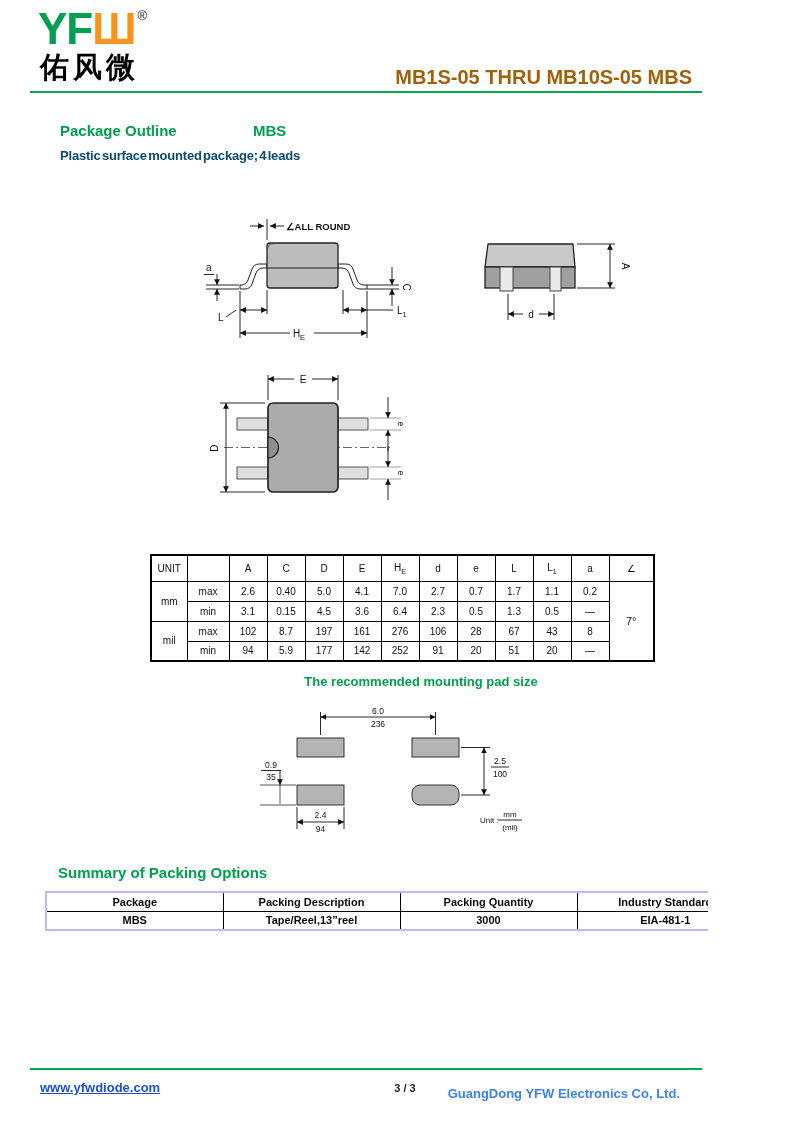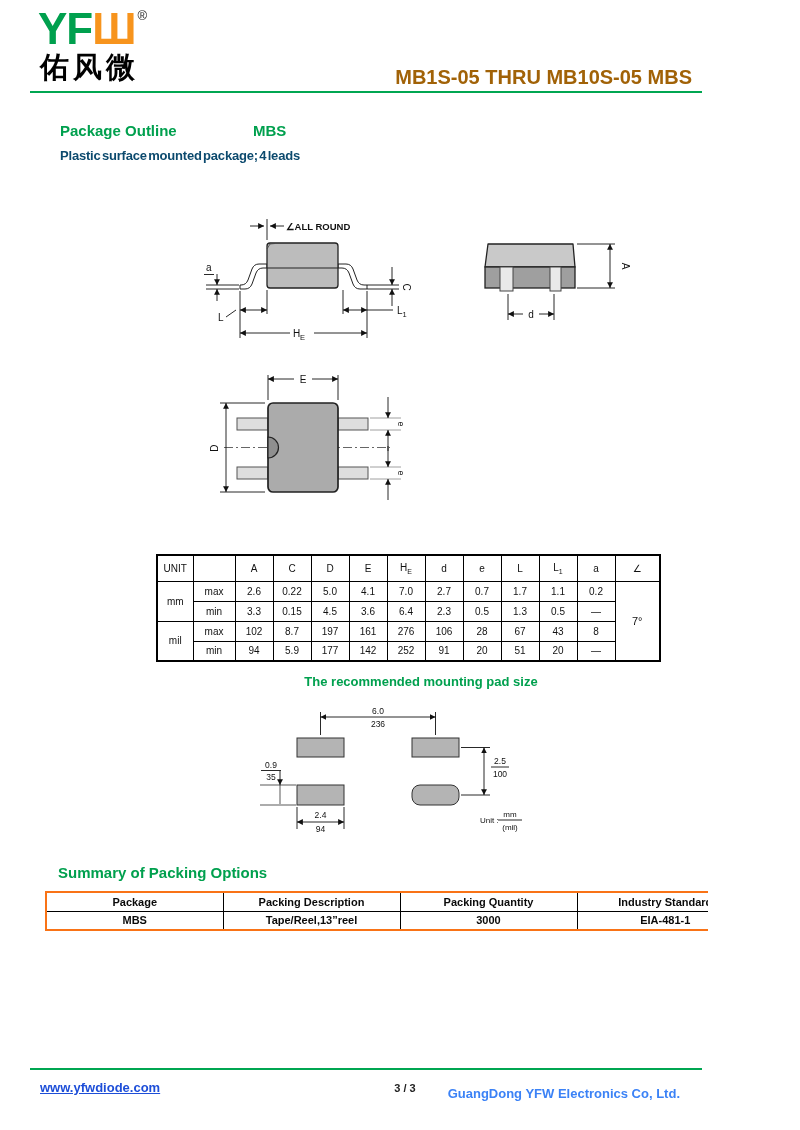--- a/index.html
+++ b/index.html
@@ -21,32 +21,32 @@
 
   
   .sec-head { position:absolute; left:60px; top:122px; font-size:15px; font-weight:bold; color:#00A04E; }
   .sec-pkg  { position:absolute; left:253px; top:122px; font-size:15px; font-weight:bold; color:#00A04E; }
   .sec-sub  { position:absolute; left:60px; top:148px; font-size:13px; font-weight:bold; color:#0c4a6e; word-spacing:-2px; letter-spacing:-0.2px; }
 
   .dw { position:absolute; }
   .dw text { font-family:"Liberation Sans", sans-serif; }
 
   
-  .dim-table { position:absolute; left:156px; top:554px; border-collapse:collapse; border:2px solid #000; font-size:10px; color:#111; table-layout:fixed; }
+  .dim-table { position:absolute; left:150px; top:554px; border-collapse:collapse; border:2px solid #000; font-size:10px; color:#111; table-layout:fixed; }
   .dim-table td { border:1px solid #000; text-align:center; vertical-align:middle; height:20px; padding:0 1px; }
   .dim-table tr.hrow td { height:26px; }
   .dim-table sub { font-size:7px; }
   .w-unit { width:36px; } .w-lim { width:42px; } .w-v { width:38px; } .w-ang { width:45px; }
   .ang-val { font-size:11px; }
 
   .pad-title { position:absolute; left:26px; top:674px; width:790px; text-align:center; font-size:13px; font-weight:bold; color:#00A04E; }
 
   
   .pack-head { position:absolute; left:58px; top:864px; font-size:15px; font-weight:bold; color:#00A04E; }
-  .pack-table { position:absolute; left:45px; top:891px; width:710px; border-collapse:collapse; border:2px solid #f97316; font-size:11px; font-weight:bold; color:#0a0a0a; table-layout:fixed; }
+  .pack-table { position:absolute; left:45px; top:891px; width:710px; border-collapse:collapse; border:2px solid #c4b5fd; font-size:11px; font-weight:bold; color:#0a0a0a; table-layout:fixed; }
   .pack-table td { border:1px solid #000; text-align:center; vertical-align:middle; height:19px; width:25%; }
 
   
   .foot-link { position:absolute; left:40px; top:1080px; font-size:13px; font-weight:bold; color:#1d4ed8; text-decoration:underline; }
   .foot-page { position:absolute; left:360px; top:1082px; width:90px; text-align:center; font-size:11px; font-weight:bold; color:#222; }
   .foot-co { position:absolute; right:28px; top:1078px; font-size:13px; font-weight:bold; color:#3b82f6;margin-top:8px; }
 </style>
 </head>
 <body>
 
@@ -193,34 +193,34 @@
       <td class="w-v">e</td>
       <td class="w-v">L</td>
       <td class="w-v"><span>L</span><sub>1</sub></td>
       <td class="w-v">a</td>
       <td class="w-ang">∠</td>
     </tr>
     <tr>
       <td rowspan="2">mm</td>
       <td>max</td>
       <td>2.6</td>
-      <td>0.22</td>
+      <td>0.40</td>
       <td>5.0</td>
       <td>4.1</td>
       <td>7.0</td>
       <td>2.7</td>
       <td>0.7</td>
       <td>1.7</td>
       <td>1.1</td>
       <td>0.2</td>
       <td rowspan="4" class="ang-val">7°</td>
     </tr>
     <tr>
       <td>min</td>
-      <td>3.3</td>
+      <td>3.1</td>
       <td>0.15</td>
       <td>4.5</td>
       <td>3.6</td>
       <td>6.4</td>
       <td>2.3</td>
       <td>0.5</td>
       <td>1.3</td>
       <td>0.5</td>
       <td>—</td>
     </tr>

